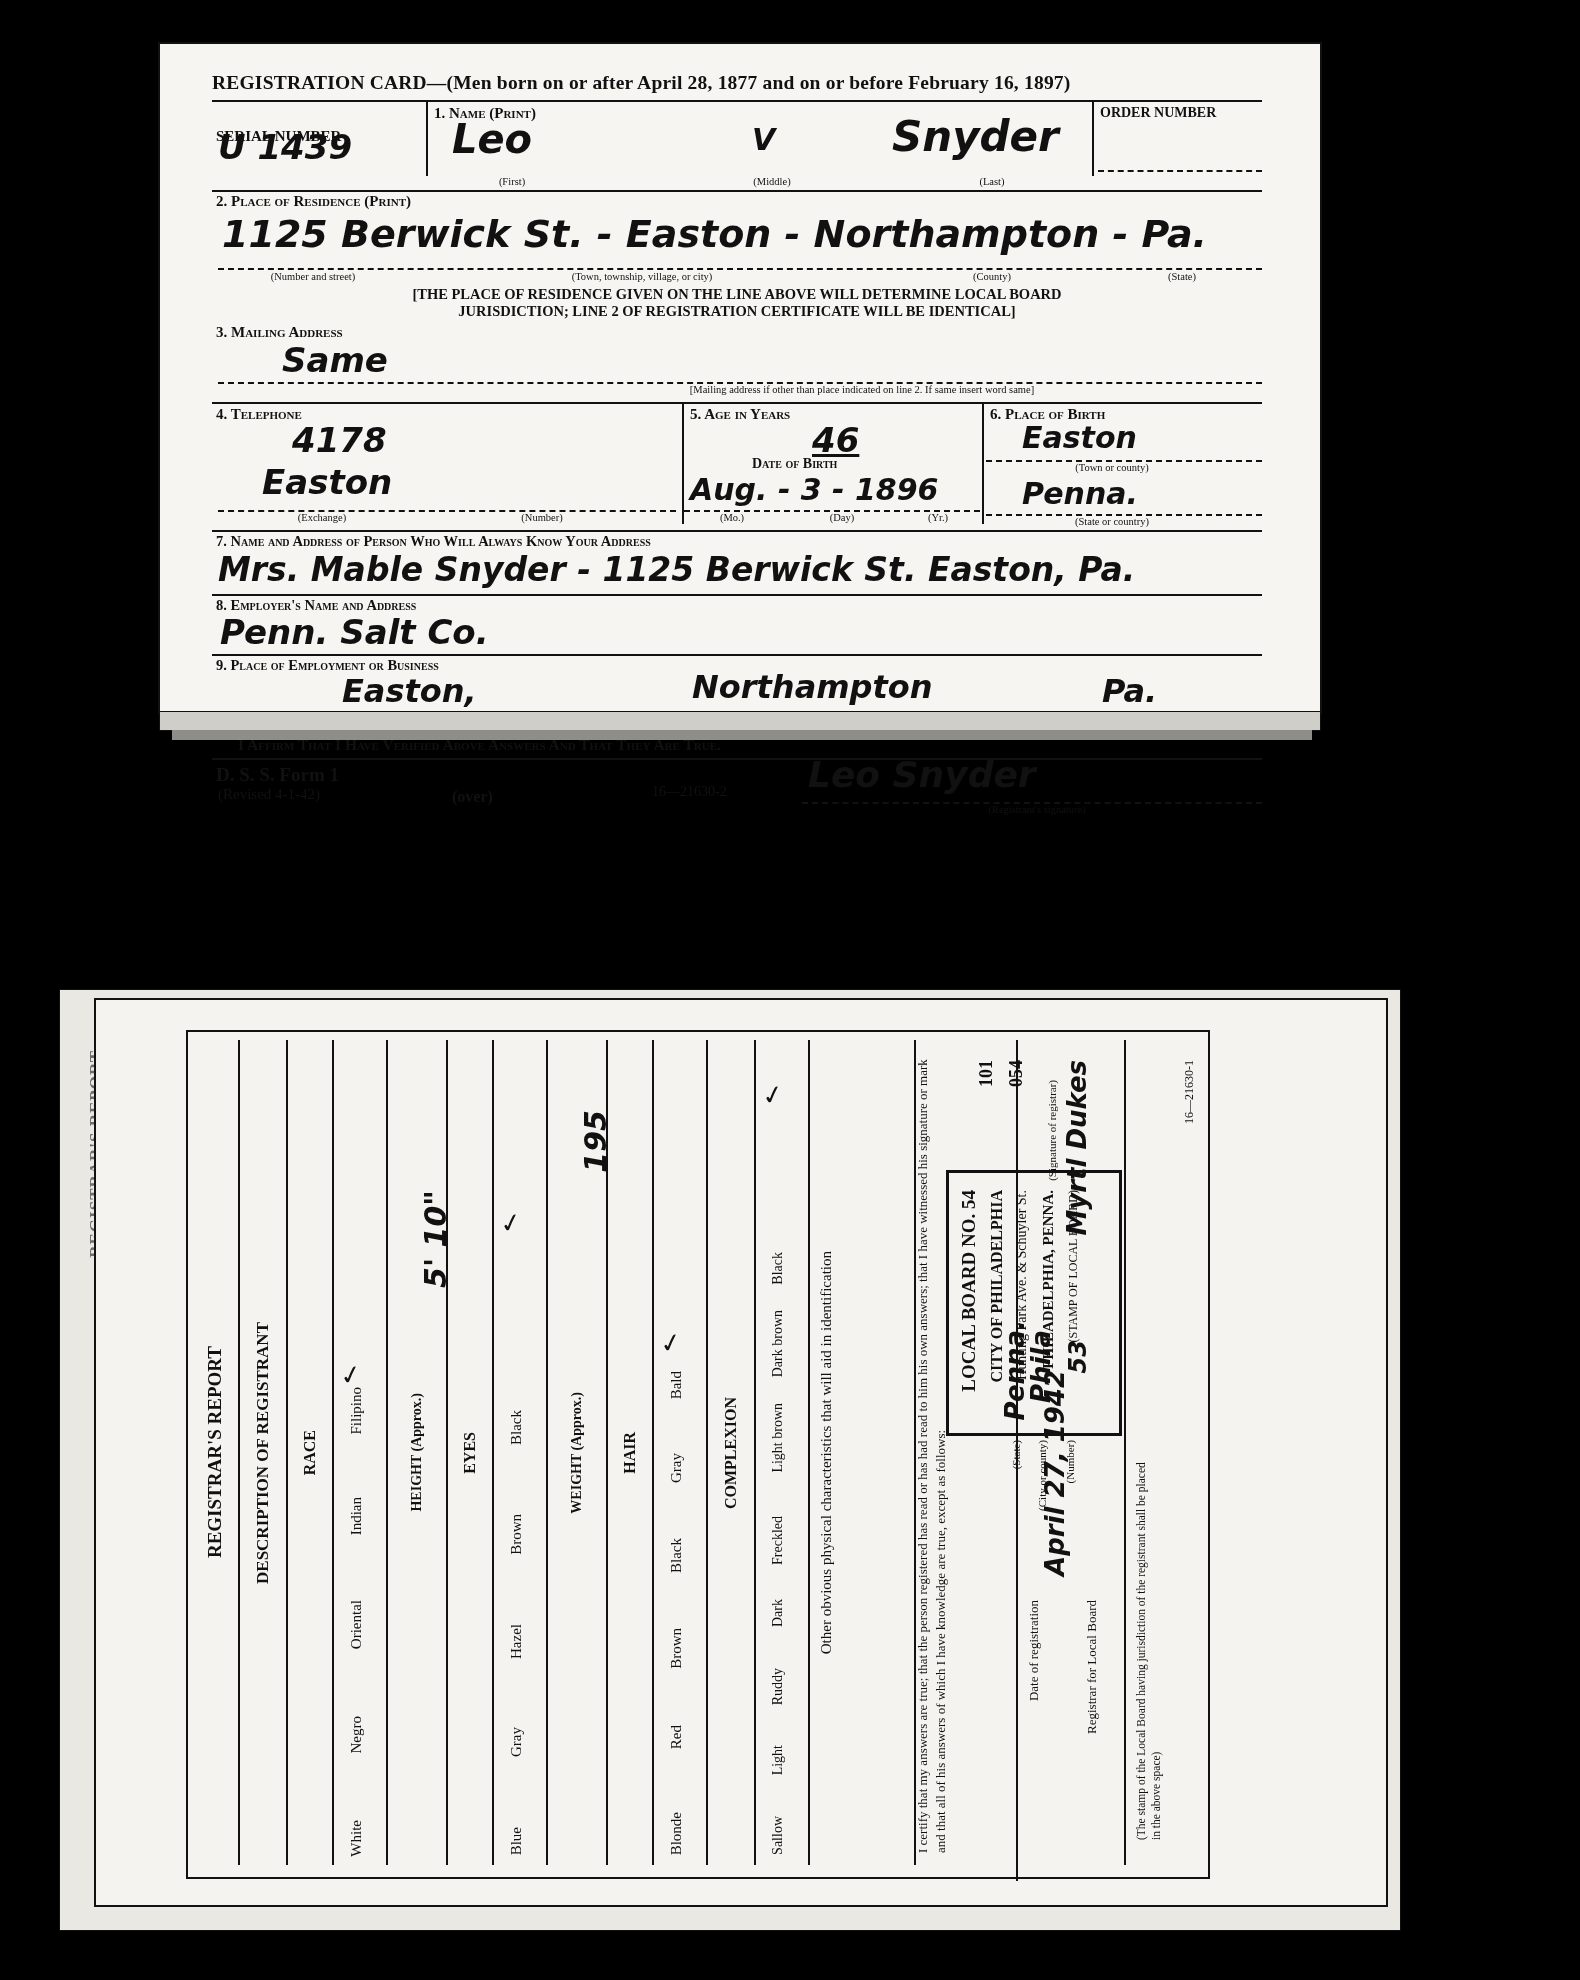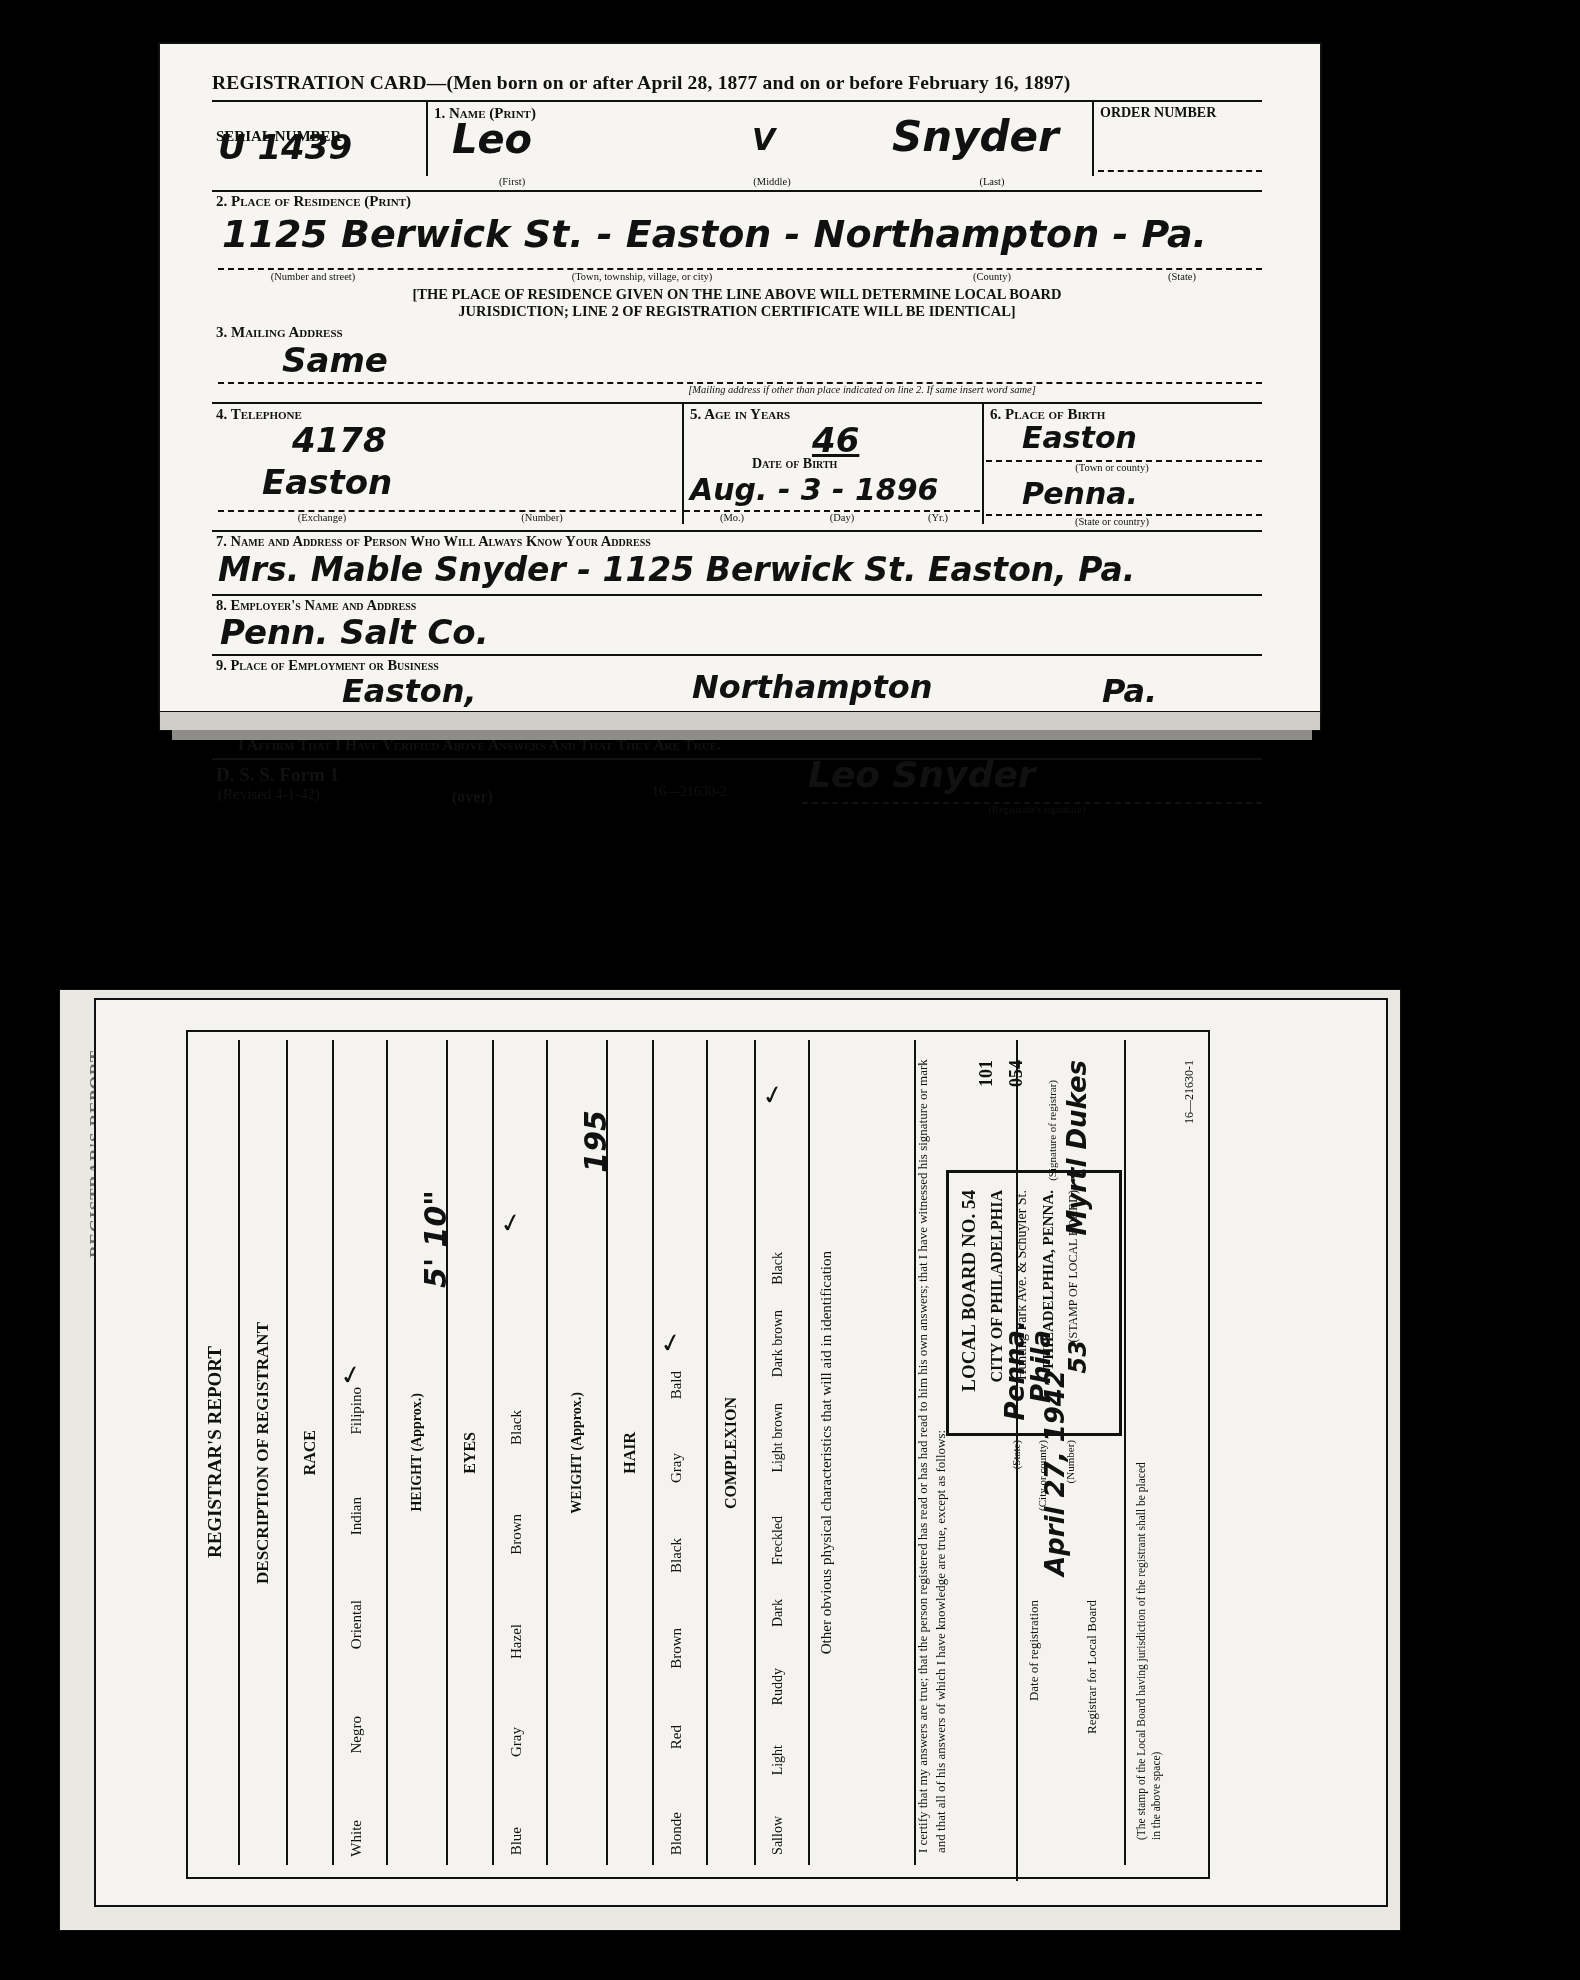--- a/index.html
+++ b/index.html
@@ -70,21 +70,21 @@
     <div class="tinyc" style="position:absolute;left:900px;top:199px;width:140px;">(State)</div>
 
     <div style="position:absolute;left:0;top:214px;width:1050px;text-align:center;font-weight:bold;font-size:14.5px;line-height:17px;color:#111;">
       <div>[THE PLACE OF RESIDENCE GIVEN ON THE LINE ABOVE WILL DETERMINE LOCAL BOARD</div>
       <div>JURISDICTION; LINE 2 OF REGISTRATION CERTIFICATE WILL BE IDENTICAL]</div>
     </div>
 
     <div class="smallcaps" style="position:absolute;left:4px;top:252px;">3. Mailing Address</div>
     <div class="hand" style="position:absolute;left:70px;top:268px;font-size:34px;">Same</div>
     <div class="hdash" style="left:6px;top:310px;width:1044px;"></div>
-    <div class="tinyc" style="position:absolute;left:330px;top:312px;width:640px;font-style:italic;">[Mailing address if other than place indicated on line 2.  If same insert word same]</div>
+    <div class="tinyc" style="position:absolute;left:330px;top:312px;width:640px;">[Mailing address if other than place indicated on line 2.  If same insert word same]</div>
 
     <div class="hline" style="left:0;top:330px;width:1050px;"></div>
 
     <div class="vline" style="left:470px;top:330px;height:122px;"></div>
     <div class="vline" style="left:770px;top:330px;height:122px;"></div>
 
     <div class="smallcaps" style="position:absolute;left:4px;top:334px;">4. Telephone</div>
     <div class="hand" style="position:absolute;left:80px;top:348px;font-size:34px;">4178</div>
     <div class="hand" style="position:absolute;left:50px;top:390px;font-size:34px;">Easton</div>
     <div class="hdash" style="left:6px;top:438px;width:458px;"></div>

